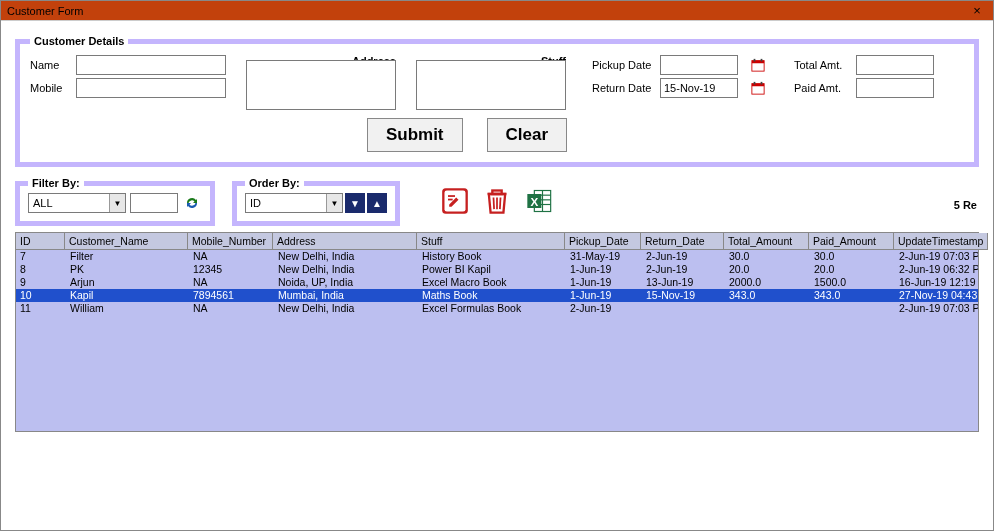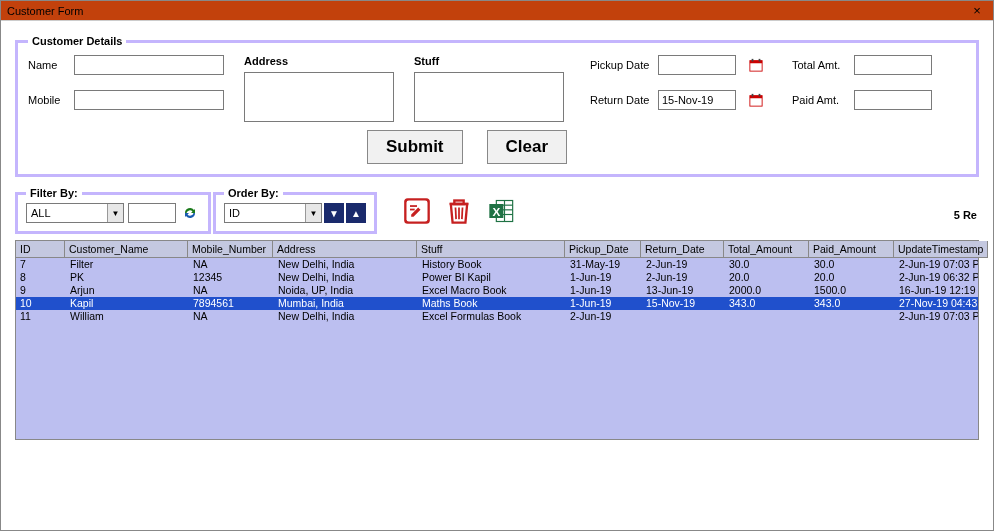--- a/index.html
+++ b/index.html
@@ -60,36 +60,36 @@
     font-family: "Monotype Corsiva", "Brush Script MT", cursive;
     font-style: italic;
     font-size: 24px;
     letter-spacing: 1px;
     padding-right: 40px;
   }
   .content {
     padding: 10px 14px 0 14px;
   }
   fieldset {
-    border: 3px solid #c4b5fd;
+    border: 5px solid #c4b5fd;
     padding: 6px 10px 10px 10px;
     margin: 4px 0 10px 0;
   }
   fieldset.details { padding: 8px 10px 10px 10px; }
   legend {
     font-size: 11px;
     font-weight: bold;
     padding: 0 4px;
   }
   .details-grid {
     display: flex;
     gap: 20px;
     align-items: flex-start;
   }
-  .col { display: flex; flex-direction: column; gap: 15px; }
+  .col { display: flex; flex-direction: column; gap: 3px; align-items: flex-end; }
   .field-row { display: flex; align-items: center; gap: 6px; }
   .field-row label { font-size: 11px; }
   input[type=text] {
     border: 1px solid #7a7a7a;
     height: 20px;
     font-size: 11px;
     padding: 0 3px;
     background: #fff;
   }
   textarea {
@@ -120,21 +120,21 @@
     display: inline-flex;
     align-items: center;
     justify-content: center;
     margin-left: 4px;
     cursor: pointer;
   }
   .cal-btn svg { width: 14px; height: 14px; }
 
   .filters {
     display: flex;
-    gap: 2px;
+    gap: 17px;
     align-items: flex-start;
     margin-top: 4px;
   }
   .filters fieldset {
     margin: 0;
     padding: 4px 8px 8px 8px;
   }
   .combo {
     display: inline-flex;
     align-items: center;

